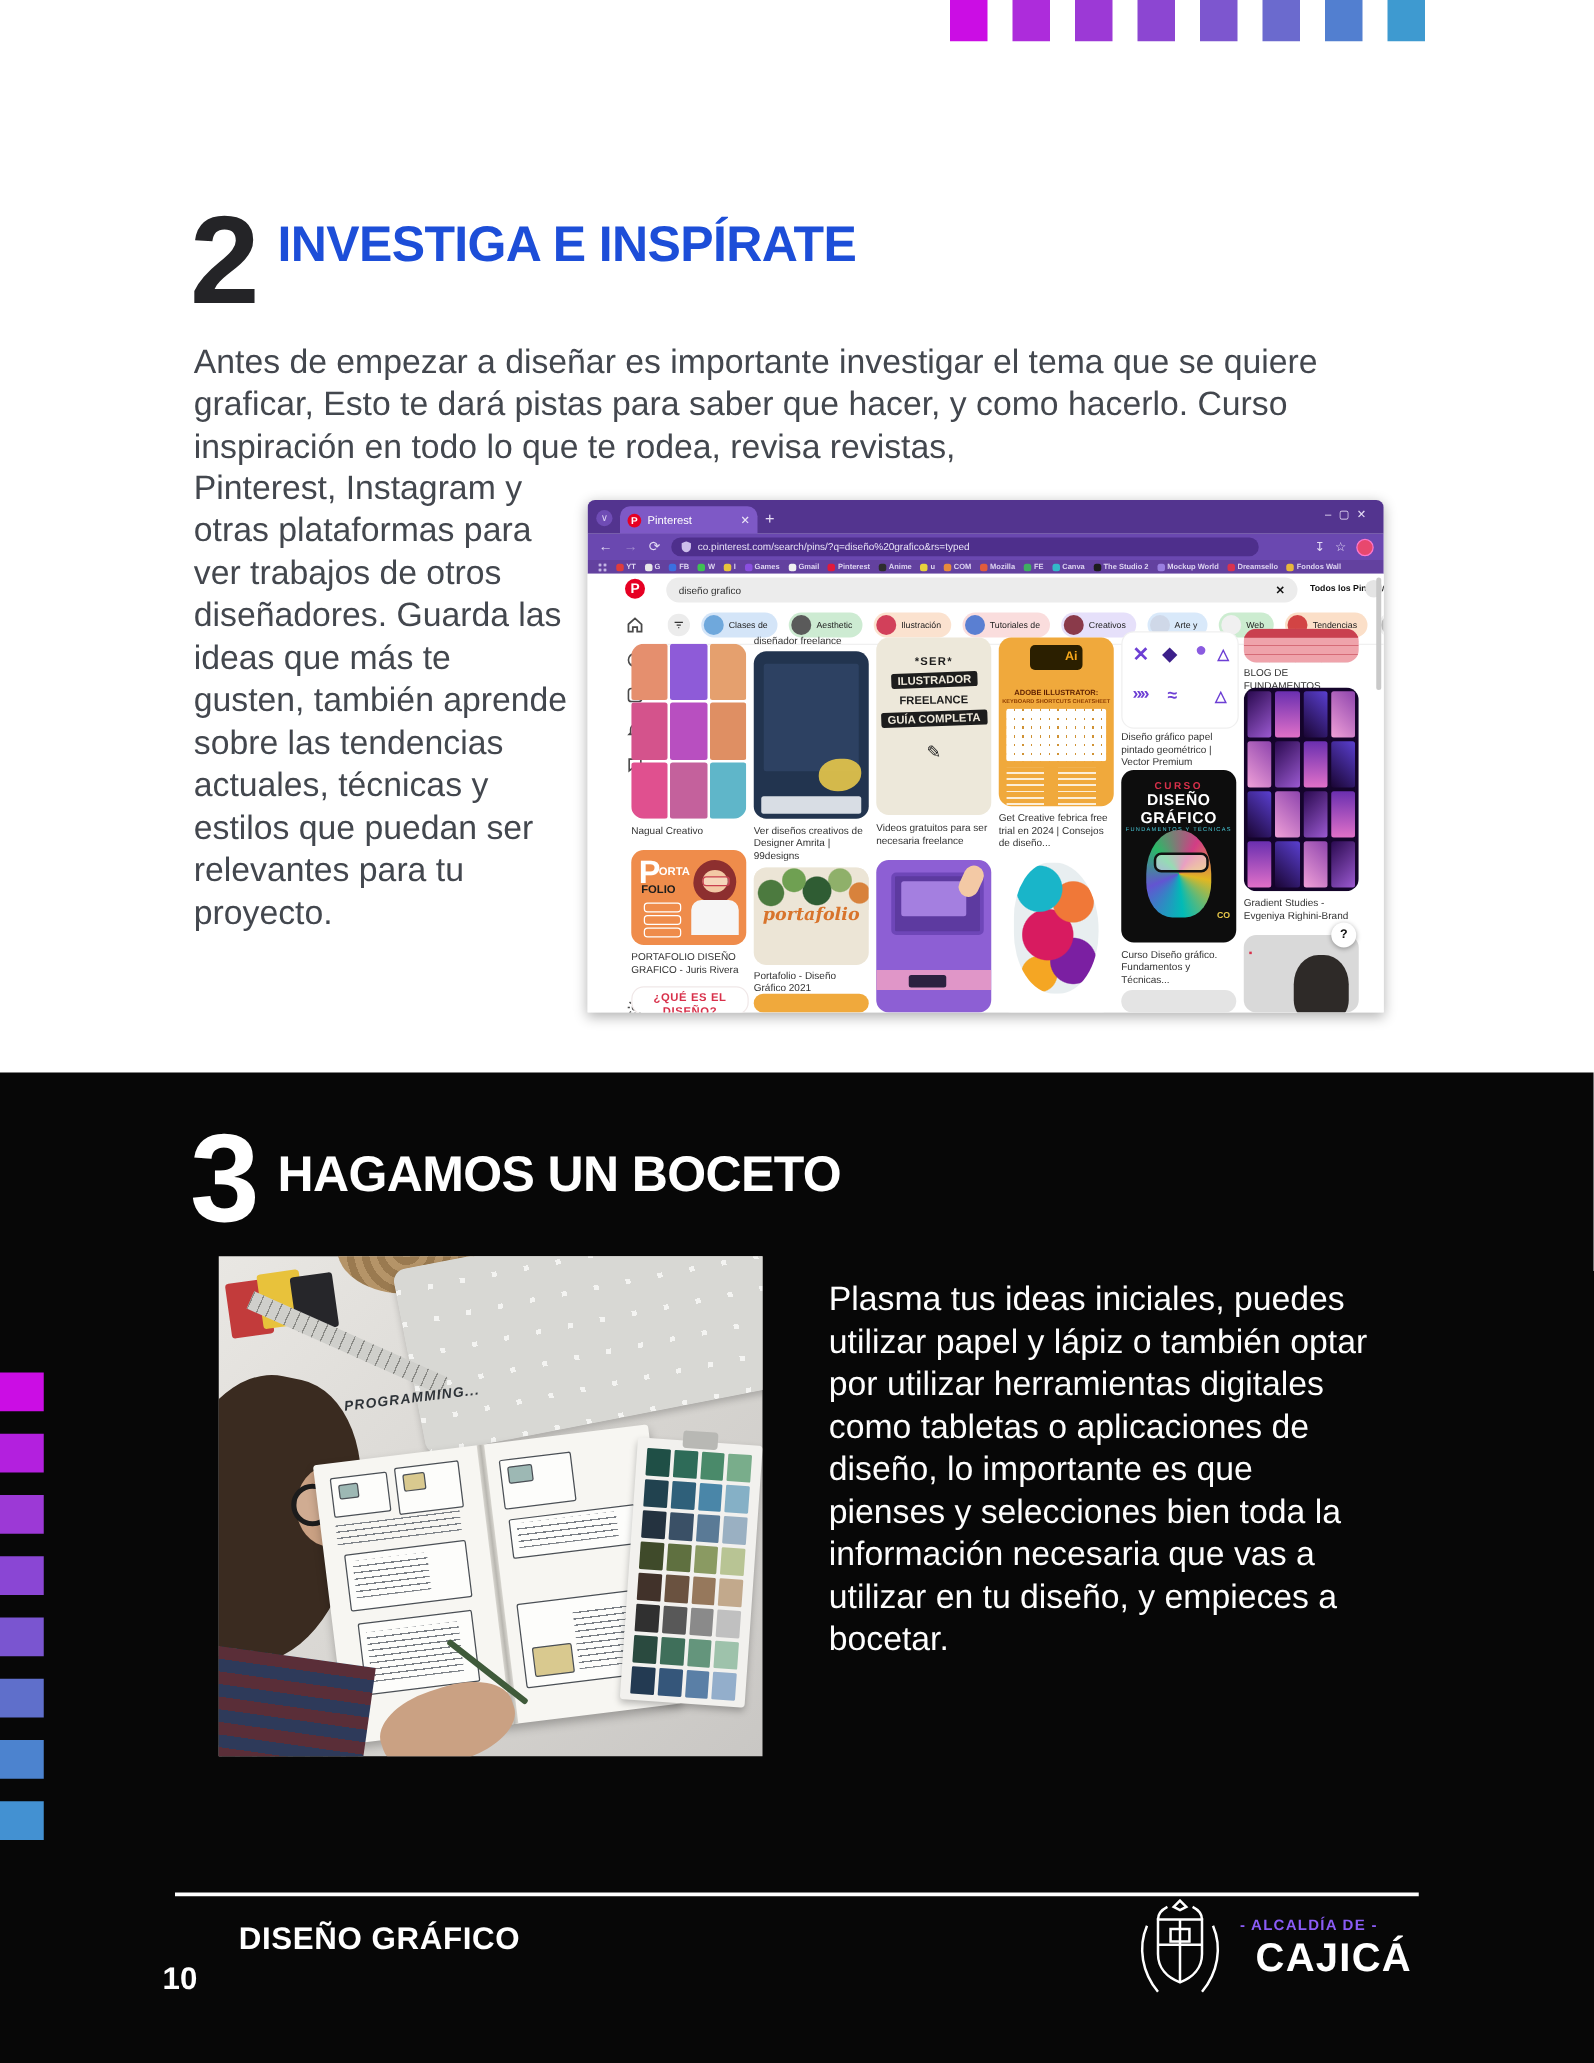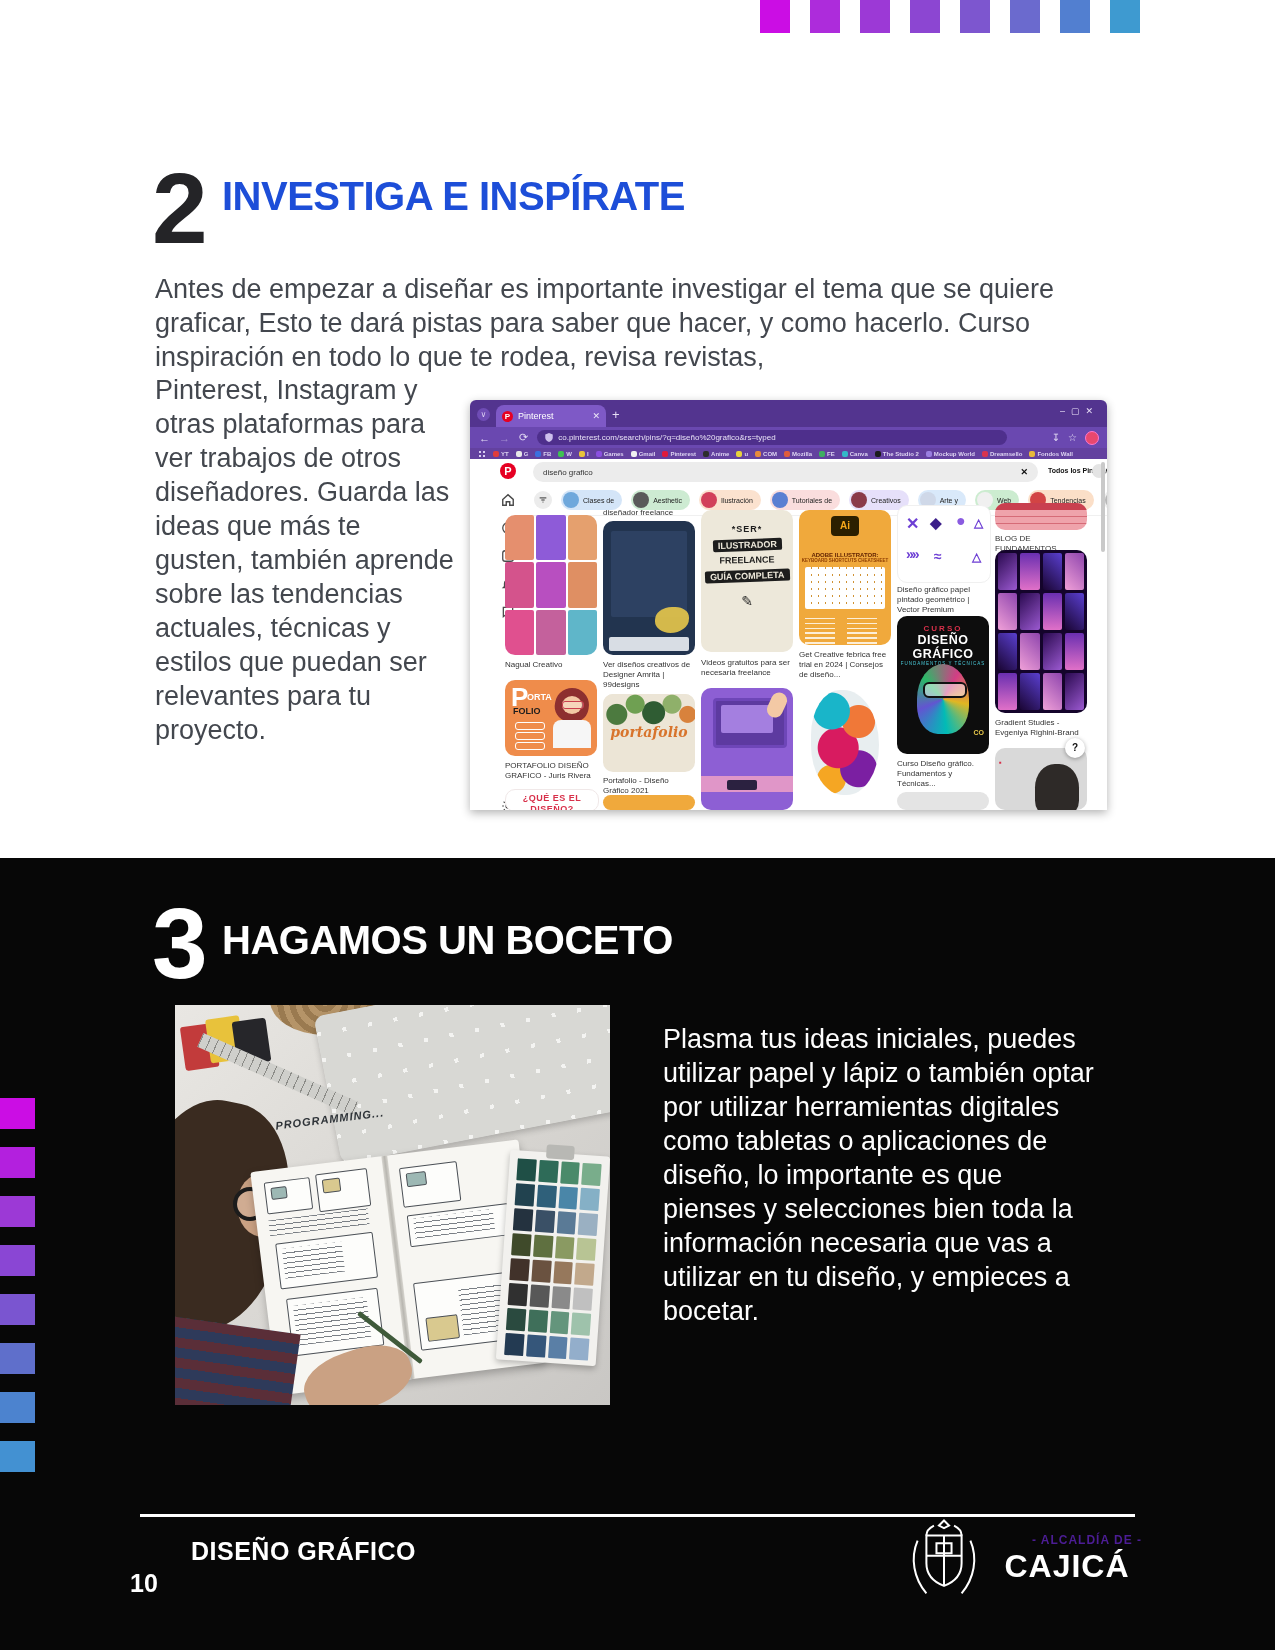--- a/index.html
+++ b/index.html
@@ -74,22 +74,22 @@
   .navy .panel{position:absolute;left:8px;top:10px;width:76px;height:86px;background:#2d4162;border-radius:2px;}
   .navy .blob{position:absolute;right:6px;bottom:22px;width:34px;height:26px;background:#e8c84a;border-radius:50% 40% 55% 45%;opacity:.9;}
   .navy .pagebtm{position:absolute;left:6px;bottom:4px;width:80px;height:14px;background:#d8dde4;border-radius:2px;}
   .beige{background:#ede8da;color:#1d1d1d;text-align:center;}
   .beige .l1{font-size:9px;font-weight:700;margin-top:14px;letter-spacing:1px;}
   .beige .l2,.beige .l4{font-size:9px;font-weight:800;background:#1d1d1d;color:#ede8da;display:inline-block;
         padding:1px 5px;border-radius:2px;transform:rotate(-2deg);margin-top:3px;}
   .beige .l3{font-size:9px;font-weight:800;margin-top:3px;transform:rotate(-1deg);}
   .beige .doodle{margin-top:10px;font-size:14px;color:#1d1d1d;}
   .amber{background:#f0a93c;text-align:center;}
-  .amber .ai{width:28px;height:20px;background:#2b1f00;border-radius:4px;color:#f7a81b;font-size:10px;font-weight:700;
-        line-height:20px;margin:6px auto 16px;}
+  .amber .ai{width:18px;height:20px;background:#2b1f00;border-radius:4px;color:#f7a81b;font-size:10px;font-weight:700;
+        line-height:20px;margin:6px auto 16px;padding-left:24px;}
   .amber .t1{font-size:6px;font-weight:800;color:#5d1f00;}
   .amber .t2{font-size:4.5px;font-weight:700;color:#8d3c00;}
   .amber .keys{margin:4px auto 0;width:80px;height:42px;background:
      repeating-linear-gradient(0deg,#fff 0 5px,#f0a93c00 5px 7px),
      repeating-linear-gradient(90deg,#ffffff 0 6px,#00000022 6px 7px);
      border-radius:2px;}
   .amber .cols{margin:5px auto 0;width:80px;height:50px;background:
      repeating-linear-gradient(0deg,#ffffffcc 0 1.5px,transparent 1.5px 5px);
      -webkit-mask:linear-gradient(90deg,#000 38%,transparent 38% 52%,#000 52% 90%,transparent 90%);}
   .whiteg{background:#fff;border:1px solid #f0f0f0;color:#6d3fd4;}
@@ -195,21 +195,21 @@
   .pencil{position:absolute;left:175px;top:330px;width:80px;height:5px;background:#3f5a3a;transform:rotate(38deg);border-radius:2px;}
   .plaid{position:absolute;left:-10px;top:320px;width:130px;height:90px;transform:rotate(8deg);
       background:repeating-linear-gradient(0deg,#5a2e38 0 10px,#2e3a5a 10px 20px),
                  repeating-linear-gradient(90deg,rgba(255,255,255,.15) 0 4px,transparent 4px 14px);}
 
   
   .frule{position:absolute;left:140px;top:1514px;width:995px;height:3px;background:#fff;}
   .fnum{position:absolute;left:130px;top:1537px;font-size:25px;font-weight:800;color:#fff;margin-top:32px;}
   .ftitle{position:absolute;left:191px;top:1537px;font-size:25px;font-weight:800;color:#fff;letter-spacing:.5px;}
   .crest{position:absolute;left:905px;top:1518px;width:78px;height:88px;}
-  .logo-kicker{position:absolute;left:992px;top:1533px;width:150px;text-align:right;font-size:12px;font-weight:700;color:#4c1d95;letter-spacing:1px;}
+  .logo-kicker{position:absolute;left:992px;top:1533px;width:150px;text-align:left;font-size:12px;font-weight:700;color:#8b5cf6;letter-spacing:1px;}
   .logo-name{position:absolute;left:992px;top:1548px;width:150px;text-align:center;font-size:32px;font-weight:800;color:#fff;letter-spacing:1px;}
 </style>
 </head>
 <body>
 
 <div>
   <div class="sq" style="left: 760px; background-color: rgb(203, 13, 228);"></div>
   <div class="sq" style="left: 810px; background-color: rgb(173, 44, 219);"></div>
   <div class="sq" style="left: 860px; background-color: rgb(156, 57, 214);"></div>
   <div class="sq" style="left: 910px; background-color: rgb(140, 70, 210);"></div>

